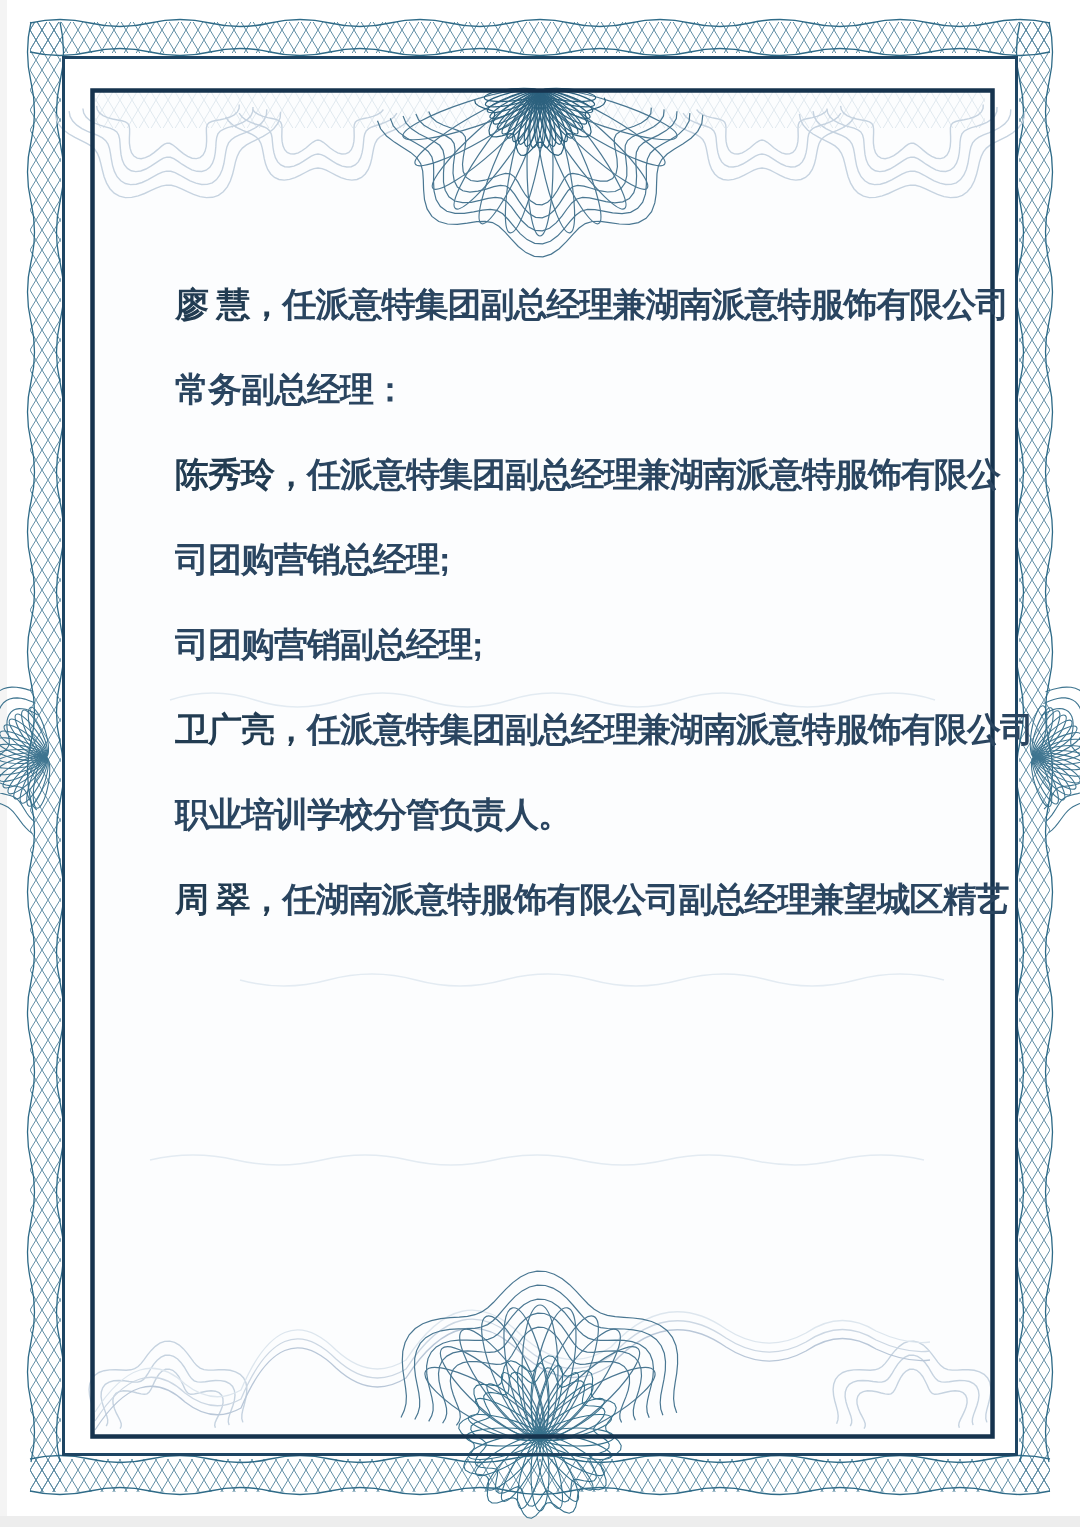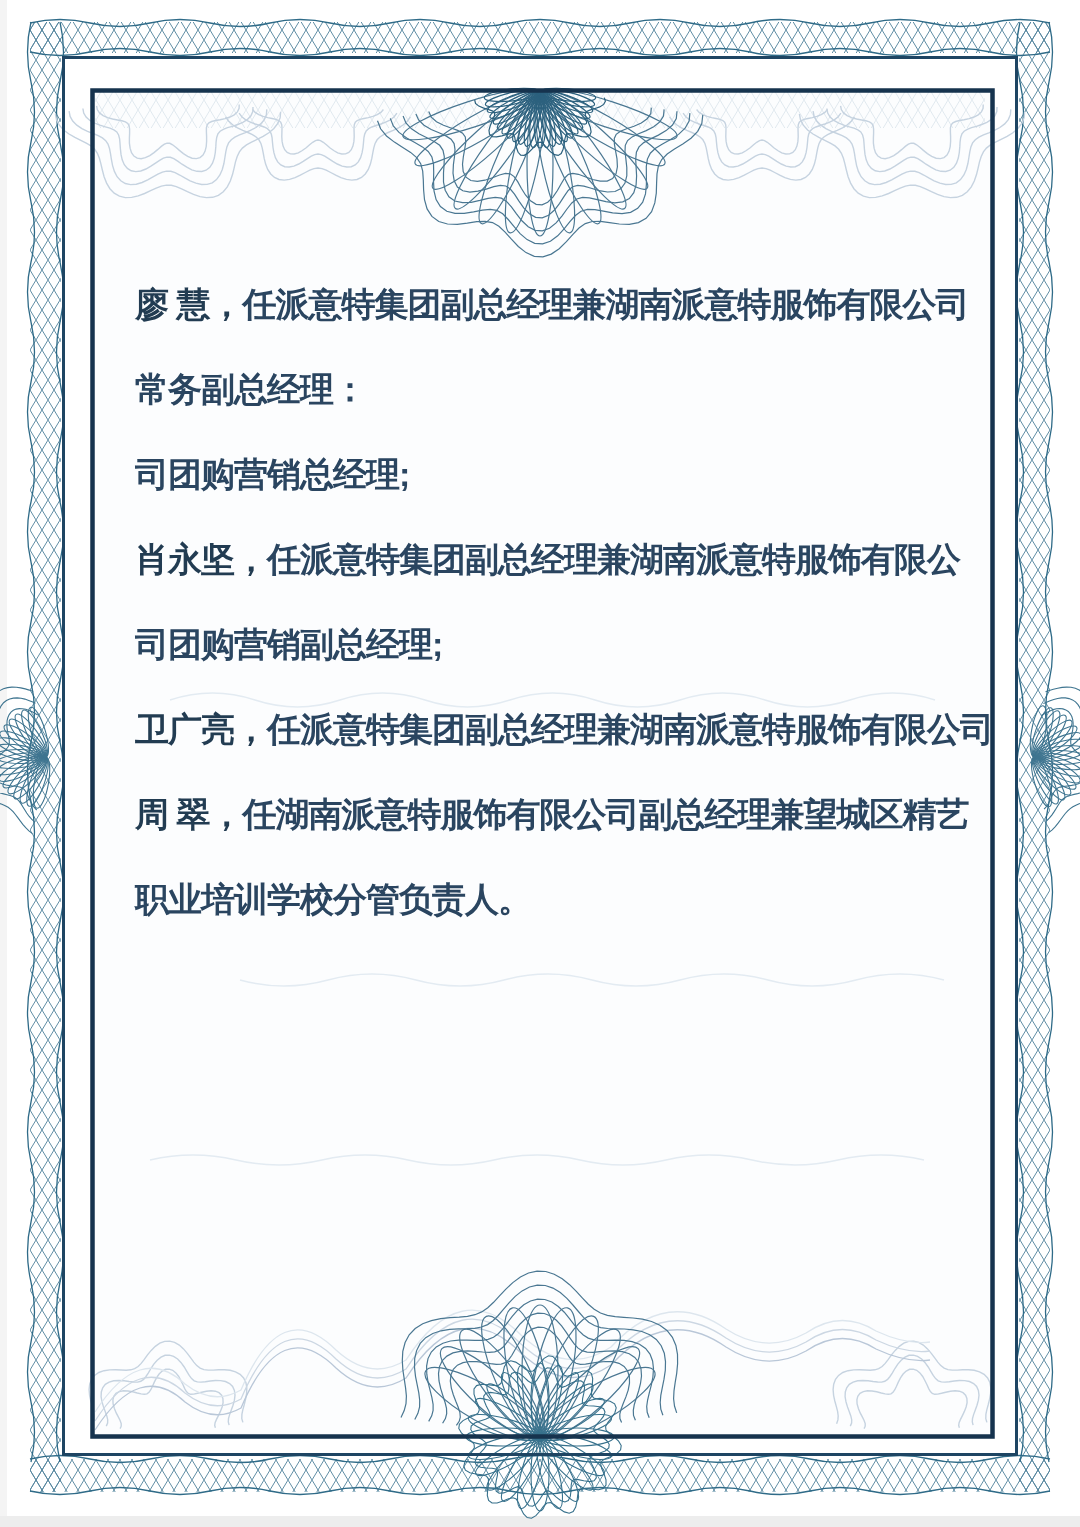--- a/index.html
+++ b/index.html
@@ -7,21 +7,21 @@
     position:relative;width:1080px;height:1527px;overflow:hidden;
     background:#ffffff;font-family:"Liberation Sans",sans-serif;
   }
   #decor{position:absolute;left:0;top:0;}
   .text-block{
     position:absolute;left:135px;top:262px;width:860px;
     color:#2a4560;
   }
   .line{
     height:85px;line-height:85px;font-size:34px;letter-spacing:-1px;
-    white-space:nowrap;font-weight:600;
+    white-space:nowrap;font-weight:600;margin-left:40px;
   }
   .nm{font-weight:800;color:#223c52;}
 </style>
 </head>
 <body>
 
 <div id="page">
 
   <svg id="decor" width="1080" height="1527" viewBox="0 0 1080 1527">
     <defs>
@@ -232,24 +232,24 @@
 
     <rect x="63.5" y="57.5" width="953" height="1397" fill="none" stroke="#1e4563" stroke-width="3"></rect>
     <rect x="92.5" y="90.5" width="900" height="1346" fill="none" stroke="#16334e" stroke-width="4.5"></rect>
   </svg>
 
   <div class="text-block">
     <div class="line"><span class="nm">廖 慧，</span><span>任派意特集团副总经理兼湖南派意特服饰有限公司</span></div>
     <div class="line">常务副总经理：</div>
 
 
+    <div class="line"><span class="nm">陈秀玲，</span><span>任派意特集团副总经理兼湖南派意特服饰有限公</span></div>
     <div class="line">司团购营销总经理;</div>
 
-    <div class="line"><span class="nm">肖永坚，</span><span>任派意特集团副总经理兼湖南派意特服饰有限公</span></div>
     <div class="line">司团购营销副总经理;</div>
 
     <div class="line"><span class="nm">卫广亮，</span><span>任派意特集团副总经理兼湖南派意特服饰有限公司</span></div>
 
+    <div class="line">职业培训学校分管负责人。</div>
     <div class="line"><span class="nm">周 翠，</span><span>任湖南派意特服饰有限公司副总经理兼望城区精艺</span></div>
-    <div class="line">职业培训学校分管负责人。</div>
   </div>
 
 </div>
 
 </body></html>

